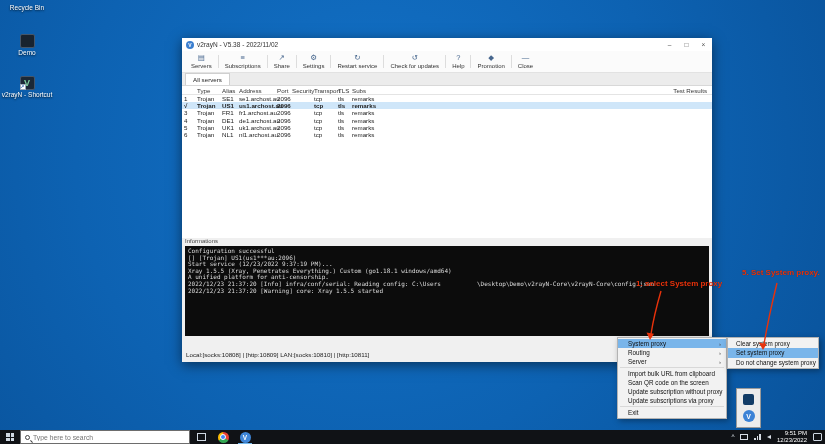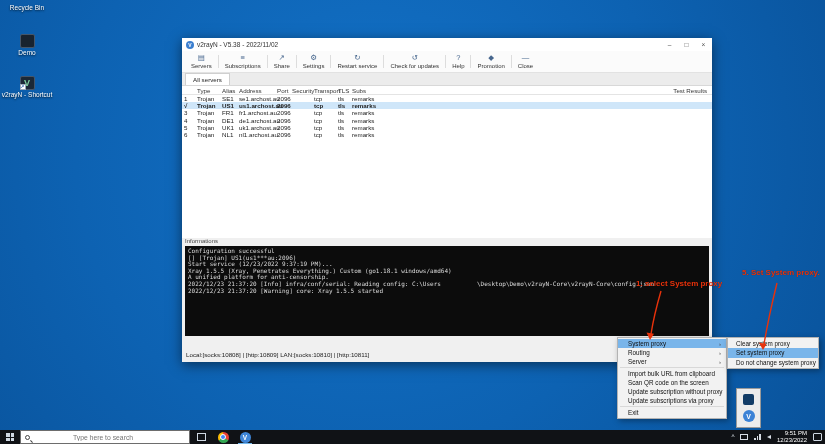--- a/index.html
+++ b/index.html
@@ -84,21 +84,21 @@
   
   .taskbar{position:absolute;left:0;bottom:0;width:825px;height:14px;background:#101216;z-index:8;
            display:flex;align-items:center;}
   .startbtn{width:20px;height:100%;display:flex;align-items:center;justify-content:center;}
   .winlogo{display:grid;grid-template-columns:3.5px 3.5px;grid-template-rows:3.5px 3.5px;gap:1px;}
   .winlogo span{background:#cfd8e3;}
   .searchbox{width:170px;height:14px;background:#fff;border:1px solid #6d6d6d;display:flex;align-items:center;
              gap:3px;padding:0 4px;}
   .mag{width:5px;height:5px;border:1px solid #444;border-radius:50%;position:relative;flex:0 0 auto;}
   .mag::after{content:"";position:absolute;width:3px;height:1px;background:#444;transform:rotate(45deg);left:3.5px;top:5px;}
-  .searchbox input{border:none;outline:none;flex:1;font-size:6.8px;color:#444;background:transparent;font-family:inherit;margin-left:40px;}
+  .searchbox input{border:none;outline:none;flex:1;font-size:6.8px;color:#444;background:transparent;font-family:inherit;}
   .tbbtn{width:22px;height:100%;display:flex;align-items:center;justify-content:center;}
   .taskview{width:9px;height:8px;border:1px solid #cfd8e3;}
   .chrome{width:11px;height:11px;border-radius:50%;position:relative;
           background:conic-gradient(#e94235 0 33%, #34a853 33% 66%, #fbbc05 66% 100%);}
   .chrome::after{content:"";position:absolute;inset:2.5px;background:#4286f5;border:1px solid #fff;border-radius:50%;}
   .v2tb{width:11px;height:11px;border-radius:50%;background:#3f86d8;color:#fff;font-size:6.5px;font-weight:bold;
         display:flex;align-items:center;justify-content:center;}
   .active-ind{position:absolute;bottom:0;width:14px;height:1.5px;background:#76b9ed;}
   .traysec{margin-left:auto;display:flex;align-items:center;gap:6px;height:100%;padding-right:3px;}
   .chev{color:#dfe6ee;font-size:6.5px;line-height:6px;}

